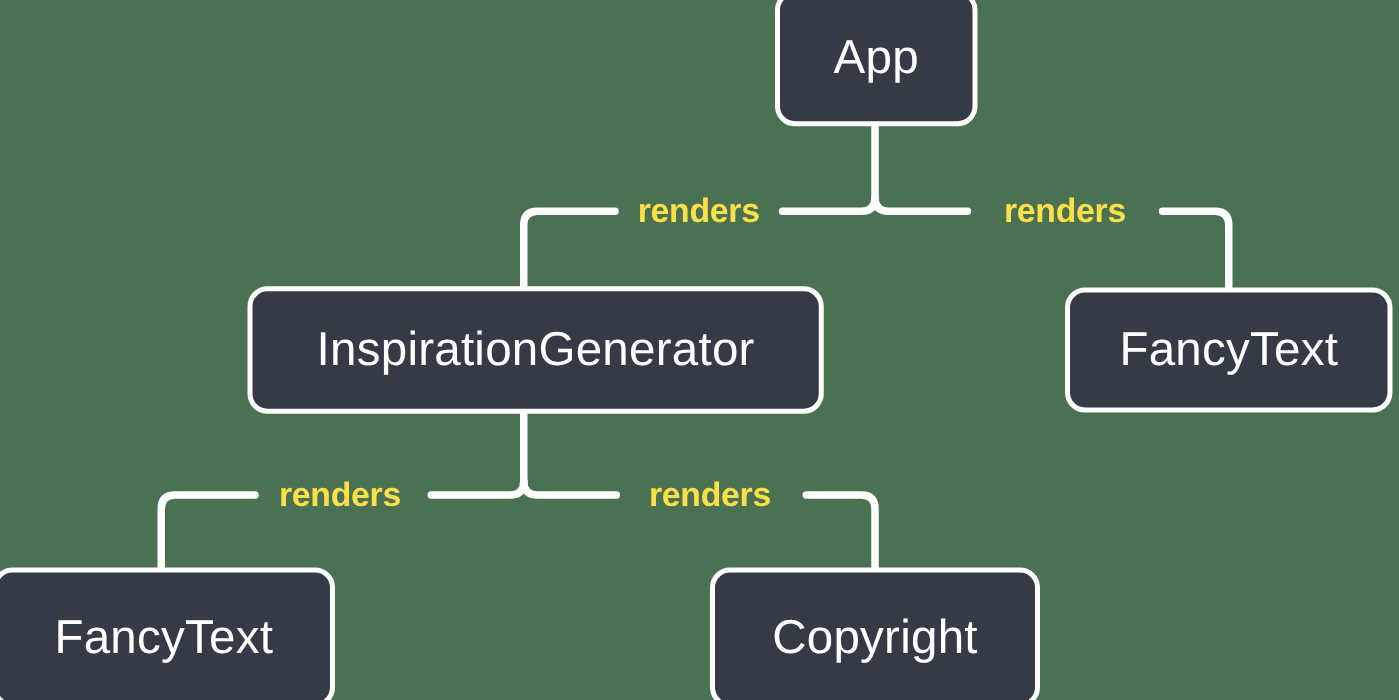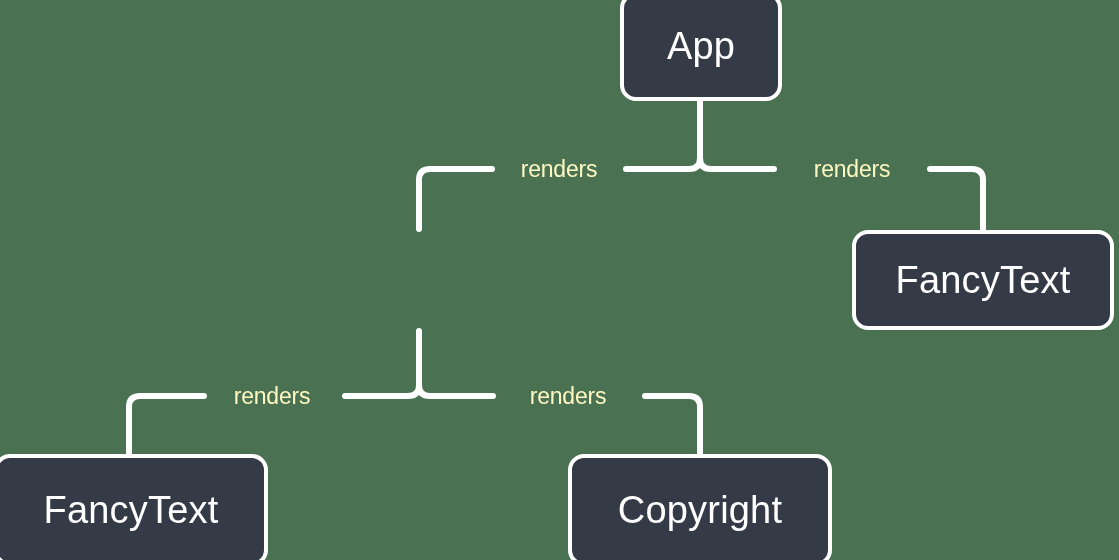--- a/index.html
+++ b/index.html
@@ -42,23 +42,23 @@
     white-space: nowrap;
   }
   .node-app      { left: 620px;  top: -8px;  width: 162px; height: 109px; }
   .node-inspgen  { left: 198px;  top: 229px; width: 461px; height: 102px; }
   .node-fancy-r  { left: 852px;  top: 230px; width: 262px; height: 100px; }
   .node-fancy-bl { left: -6px;   top: 454px; width: 274px; height: 112px; }
   .node-copy     { left: 568px;  top: 454px; width: 264px; height: 112px; }
 
   .edge-label {
     position: absolute;
-    color: #fef9c3;
-    font-size: 23px;
-    font-weight: 400;
+    color: #fde047;
+    font-size: 27px;
+    font-weight: 700;
     letter-spacing: -0.2px;
     white-space: nowrap;
     transform: translate(-50%, -50%);
   }
   .lbl-a { left: 559px; top: 169px; }
   .lbl-b { left: 852px; top: 169px; }
   .lbl-c { left: 272px; top: 396px; }
   .lbl-d { left: 568px; top: 396px; }
 </style>
 </head>
@@ -84,20 +84,23 @@
     <path d="M 204 396 L 140 396 Q 129 396 129 407 L 129 454"></path>
 
     <path d="M 419 385 Q 419 396 430 396 L 493 396"></path>
     <path d="M 645 396 L 689 396 Q 700 396 700 407 L 700 454"></path>
   </svg>
 
   <div class="node node-app">
     <span>App</span>
   </div>
 
+  <div class="node node-inspgen">
+    <span>InspirationGenerator</span>
+  </div>
 
   <div class="node node-fancy-r">
     <span>FancyText</span>
   </div>
 
   <div class="node node-fancy-bl">
     <span>FancyText</span>
   </div>
 
   <div class="node node-copy">

